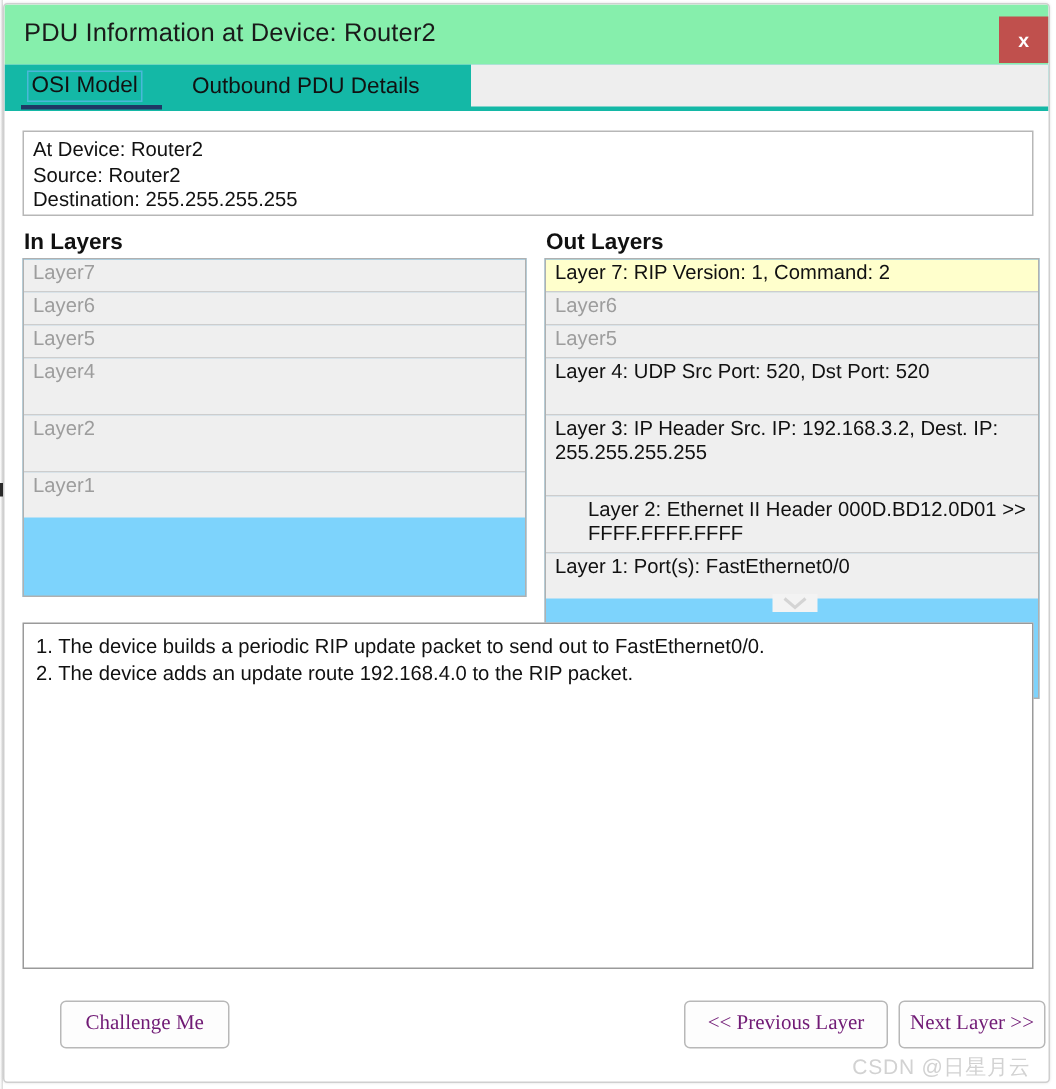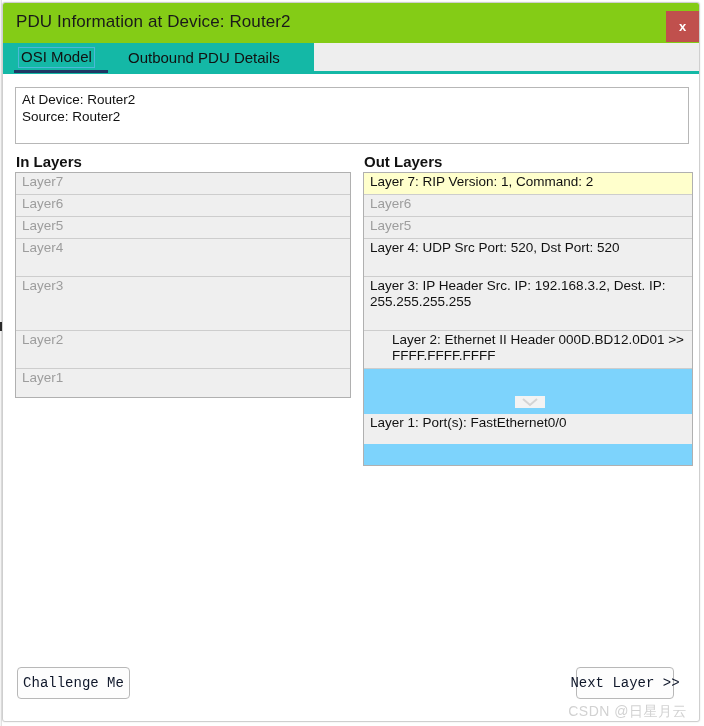--- a/index.html
+++ b/index.html
@@ -42,21 +42,21 @@
     top: 322px;
     width: 5px;
     height: 9px;
     background: #2b2b2b;
   }
 
   
   #titlebar {
     position: relative;
     height: 40px;
-    background: #84cc16;
+    background: #86efac;
   }
   #title-text {
     position: absolute;
     left: 13px;
     top: 9px;
     font-size: 17px;
     color: #1a1a1a;
     letter-spacing: 0.1px;
     white-space: nowrap;
   }
@@ -214,28 +214,29 @@
     white-space: nowrap;
   }
 
   
   .btn {
     position: absolute;
     background: #fdfdfd;
     border: 1px solid #b8b8b8;
     border-radius: 4px;
     font-size: 14px;
-    font-family: Liberation Mono, monospace;
-    color: #0f172a;
+    font-family: Liberation Serif, serif;
+    color: #701a75;
     cursor: pointer;
     display: flex;
     align-items: center;
     justify-content: center;
     box-sizing: border-box;
     white-space: nowrap;
+    margin-left: 23px;
   }
   #btn-challenge { left: 14px;  top: 664px; width: 113px; height: 32px; }
   #btn-prev      { left: 430px; top: 664px; width: 136px; height: 32px; }
   #btn-next      { left: 573px; top: 664px; width: 98px; height: 32px; }
 
   
   #watermark {
     position: absolute;
     right: 12px;
     top: 700px;
@@ -265,50 +266,55 @@
     </div>
     <div id="tab-osi-underline"></div>
     <div class="tab" id="tab-outbound">
       <span class="tab-label">Outbound PDU Details</span>
     </div>
   </div>
 
   <div id="infobox">
     <div>At Device: Router2</div>
     <div>Source: Router2</div>
+    <div>Destination: 255.255.255.255</div>
   </div>
 
   <div class="col-heading" id="in-heading">In Layers</div>
   <div class="col-heading" id="out-heading">Out Layers</div>
 
   <div class="layer-list" id="in-layers">
       <div class="layer-row dim" style="height: 22px;">Layer7</div>
       <div class="layer-row dim" style="height: 22px;">Layer6</div>
       <div class="layer-row dim" style="height: 22px;">Layer5</div>
       <div class="layer-row dim" style="height: 38px;">Layer4</div>
-      <div class="layer-row dim" style="height: 54px;">Layer3</div>
       <div class="layer-row dim" style="height: 38px;">Layer2</div>
       <div class="layer-row dim" style="height: 30px;">Layer1</div>
     </div>
 
   <div class="layer-list" id="out-layers">
       <div class="layer-row highlight" style="height: 22px;">Layer 7: RIP Version: 1, Command: 2</div>
       <div class="layer-row dim" style="height: 22px;">Layer6</div>
       <div class="layer-row dim" style="height: 22px;">Layer5</div>
       <div class="layer-row" style="height: 38px;">Layer 4: UDP Src Port: 520, Dst Port: 520</div>
       <div class="layer-row" style="height: 54px;">Layer 3: IP Header Src. IP: 192.168.3.2, Dest. IP: 255.255.255.255</div>
       <div class="layer-row" style="height: 38px; padding-left: 28px;">Layer 2: Ethernet II Header 000D.BD12.0D01 &gt;&gt; FFFF.FFFF.FFFF</div>
-      <div class="layer-row" style="height: 30px; margin-top: 45px;">Layer 1: Port(s): FastEthernet0/0</div>
+      <div class="layer-row" style="height: 30px;">Layer 1: Port(s): FastEthernet0/0</div>
     </div>
 
   <div id="scroll-chevron">
     <svg width="30" height="12" viewBox="0 0 30 12">
       <polyline points="8,3 15,9 22,3" fill="none" stroke="#d4d4d4" stroke-width="2"></polyline>
     </svg>
   </div>
 
+  <div id="descbox">
+      <div class="desc-line">1. The device builds a periodic RIP update packet to send out to FastEthernet0/0.</div>
+      <div class="desc-line">2. The device adds an update route 192.168.4.0 to the RIP packet.</div>
+    </div>
 
   <div class="btn" id="btn-challenge">Challenge Me</div>
+  <div class="btn" id="btn-prev">&lt;&lt; Previous Layer</div>
   <div class="btn" id="btn-next">Next Layer &gt;&gt;</div>
 
   <div id="watermark">CSDN @日星月云</div>
 
 </div>
 
 </body></html>

